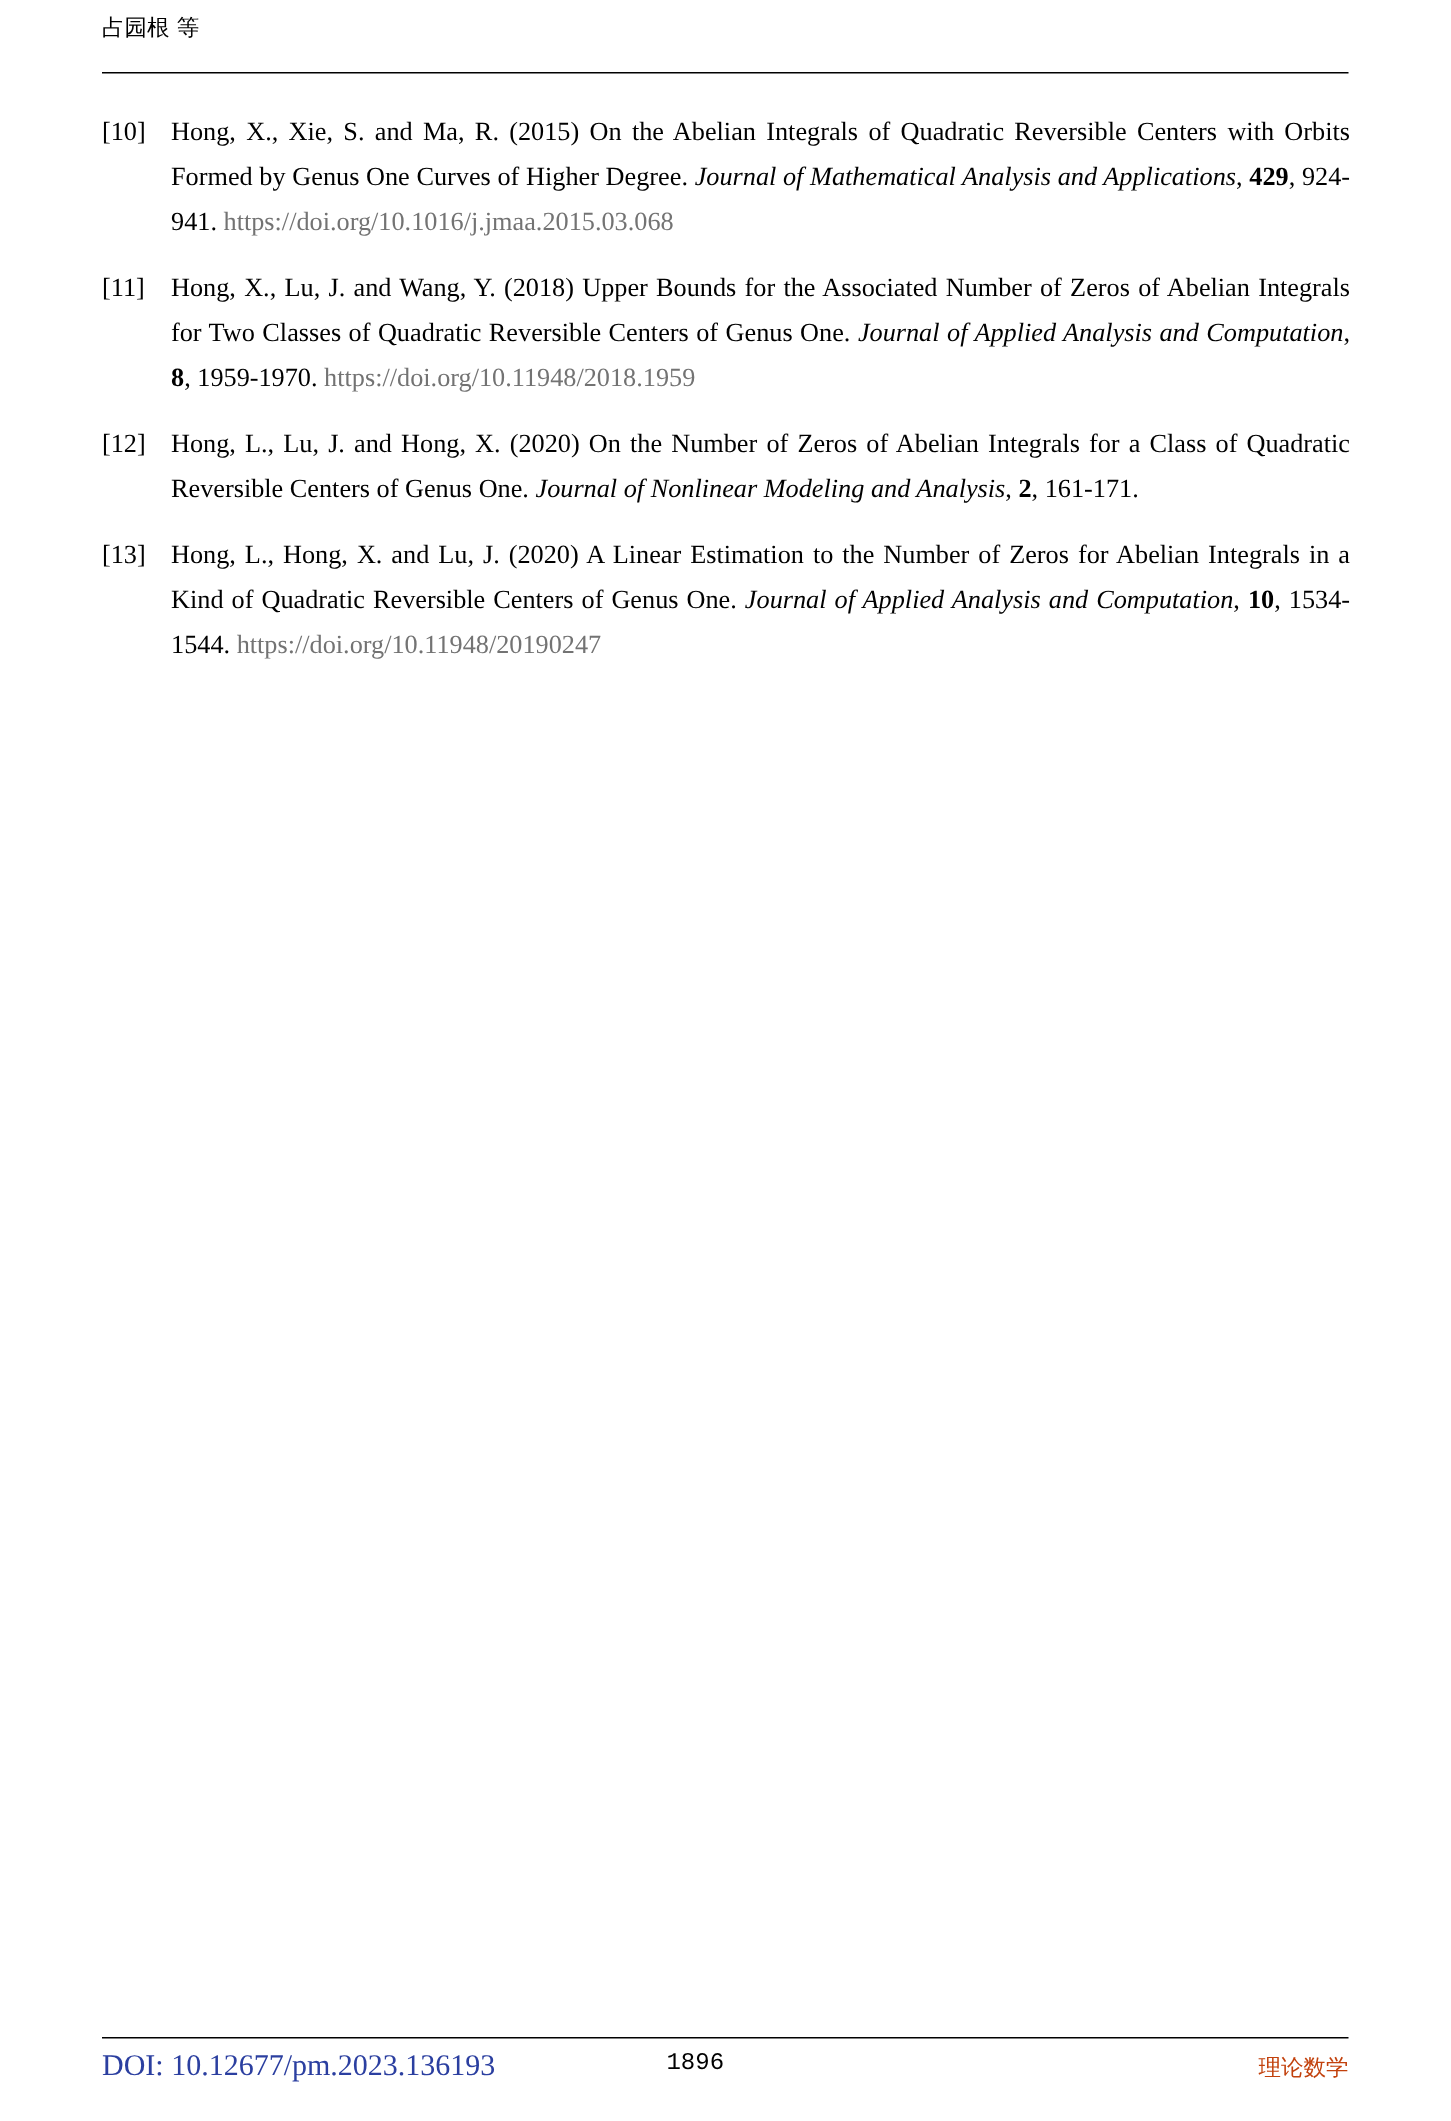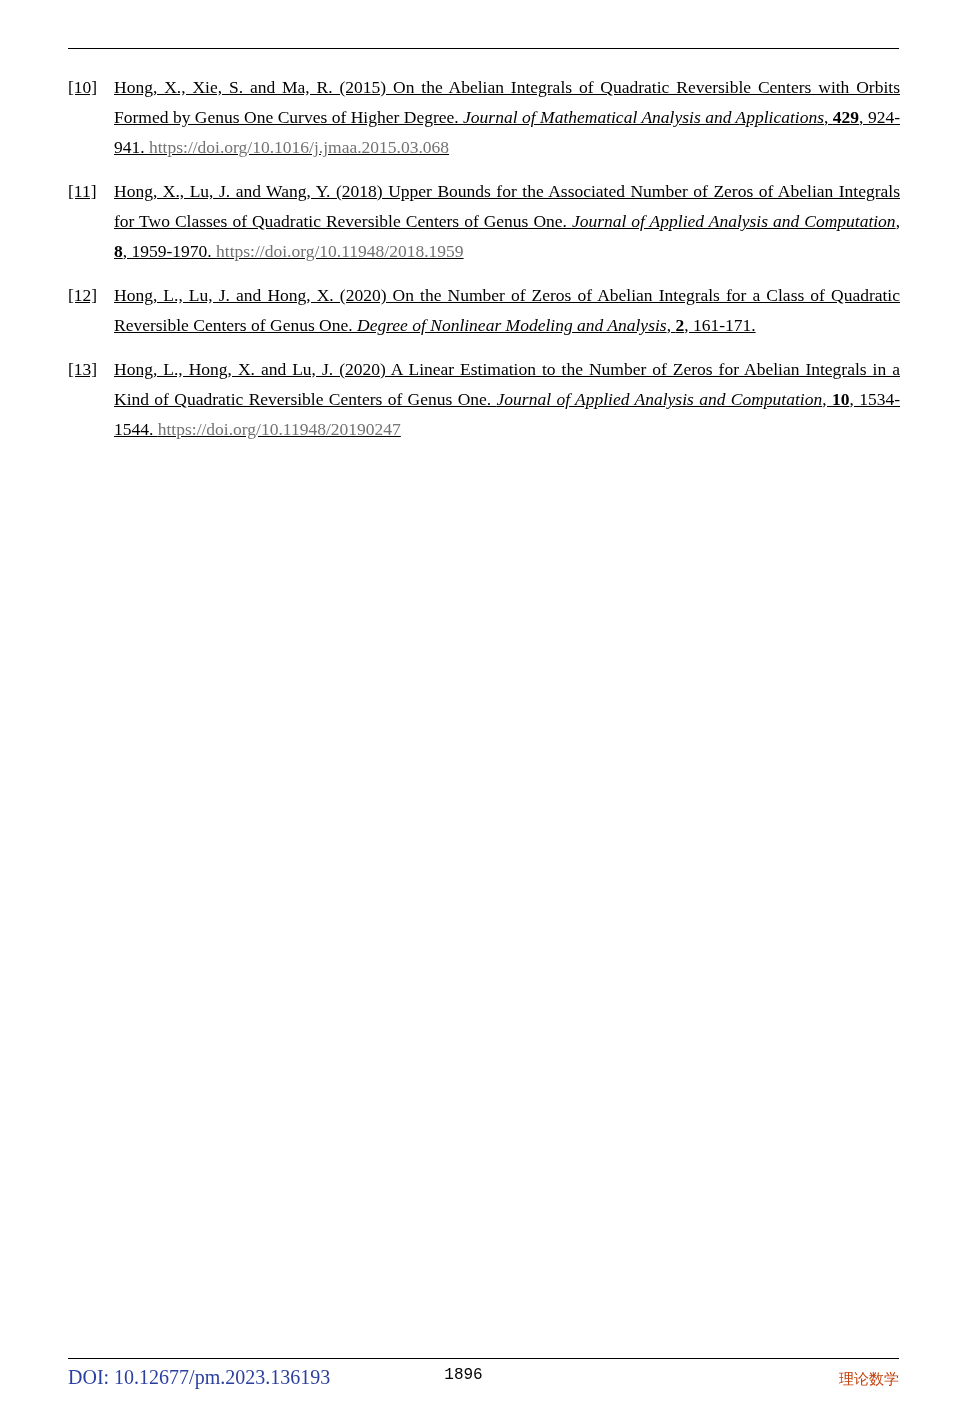--- a/index.html
+++ b/index.html
@@ -43,21 +43,20 @@
   .references {
     position: absolute;
     top: 72px;
     left: 68px;
     width: 832px;
   }
   .ref-item {
     display: flex;
     align-items: flex-start;
     margin-bottom: 14px;
-    text-decoration: underline;
   }
   .ref-label {
     width: 46px;
     flex: 0 0 46px;
     font-size: 17.5px;
     line-height: 30px;
     text-align: left;
     white-space: nowrap;
   }
   .ref-body {
@@ -123,35 +122,36 @@
     font-family: Liberation Sans, sans-serif;
     font-size: 15px;
     color: #c2410c;
     white-space: nowrap;
   }
 </style>
 </head>
 <body>
 
 <div class="page-header">
+  <div class="header-text">占园根 等</div>
   <div class="header-rule"></div>
 </div>
 
 <div class="references">
     <div class="ref-item">
       <div class="ref-label">[10]</div>
       <div class="ref-body"><span>Hong, X., Xie, S. and Ma, R. (2015) On the Abelian Integrals of Quadratic Reversible Centers with Orbits Formed by Genus One Curves of Higher Degree. </span><i>Journal of Mathematical Analysis and Applications</i><span>, </span><b>429</b><span>, 924-941. </span><a class="doi-link" href="#">https://doi.org/10.1016/j.jmaa.2015.03.068</a></div>
     </div>
     <div class="ref-item">
       <div class="ref-label">[11]</div>
       <div class="ref-body"><span>Hong, X., Lu, J. and Wang, Y. (2018) Upper Bounds for the Associated Number of Zeros of Abelian Integrals for Two Classes of Quadratic Reversible Centers of Genus One. </span><i>Journal of Applied Analysis and Computation</i><span>, </span><b>8</b><span>, 1959-1970. </span><a class="doi-link" href="#">https://doi.org/10.11948/2018.1959</a></div>
     </div>
     <div class="ref-item">
       <div class="ref-label">[12]</div>
-      <div class="ref-body"><span>Hong, L., Lu, J. and Hong, X. (2020) On the Number of Zeros of Abelian Integrals for a Class of Quadratic Reversible Centers of Genus One. </span><i>Degree of Nonlinear Modeling and Analysis</i><span>, </span><b>2</b><span>, 161-171.</span></div>
+      <div class="ref-body"><span>Hong, L., Lu, J. and Hong, X. (2020) On the Number of Zeros of Abelian Integrals for a Class of Quadratic Reversible Centers of Genus One. </span><i>Journal of Nonlinear Modeling and Analysis</i><span>, </span><b>2</b><span>, 161-171.</span></div>
     </div>
     <div class="ref-item">
       <div class="ref-label">[13]</div>
       <div class="ref-body"><span>Hong, L., Hong, X. and Lu, J. (2020) A Linear Estimation to the Number of Zeros for Abelian Integrals in a Kind of Quadratic Reversible Centers of Genus One. </span><i>Journal of Applied Analysis and Computation</i><span>, </span><b>10</b><span>, 1534-1544. </span><a class="doi-link" href="#">https://doi.org/10.11948/20190247</a></div>
     </div>
   </div>
 
 <div class="page-footer">
   <div class="footer-rule"></div>
   <div class="footer-row">

